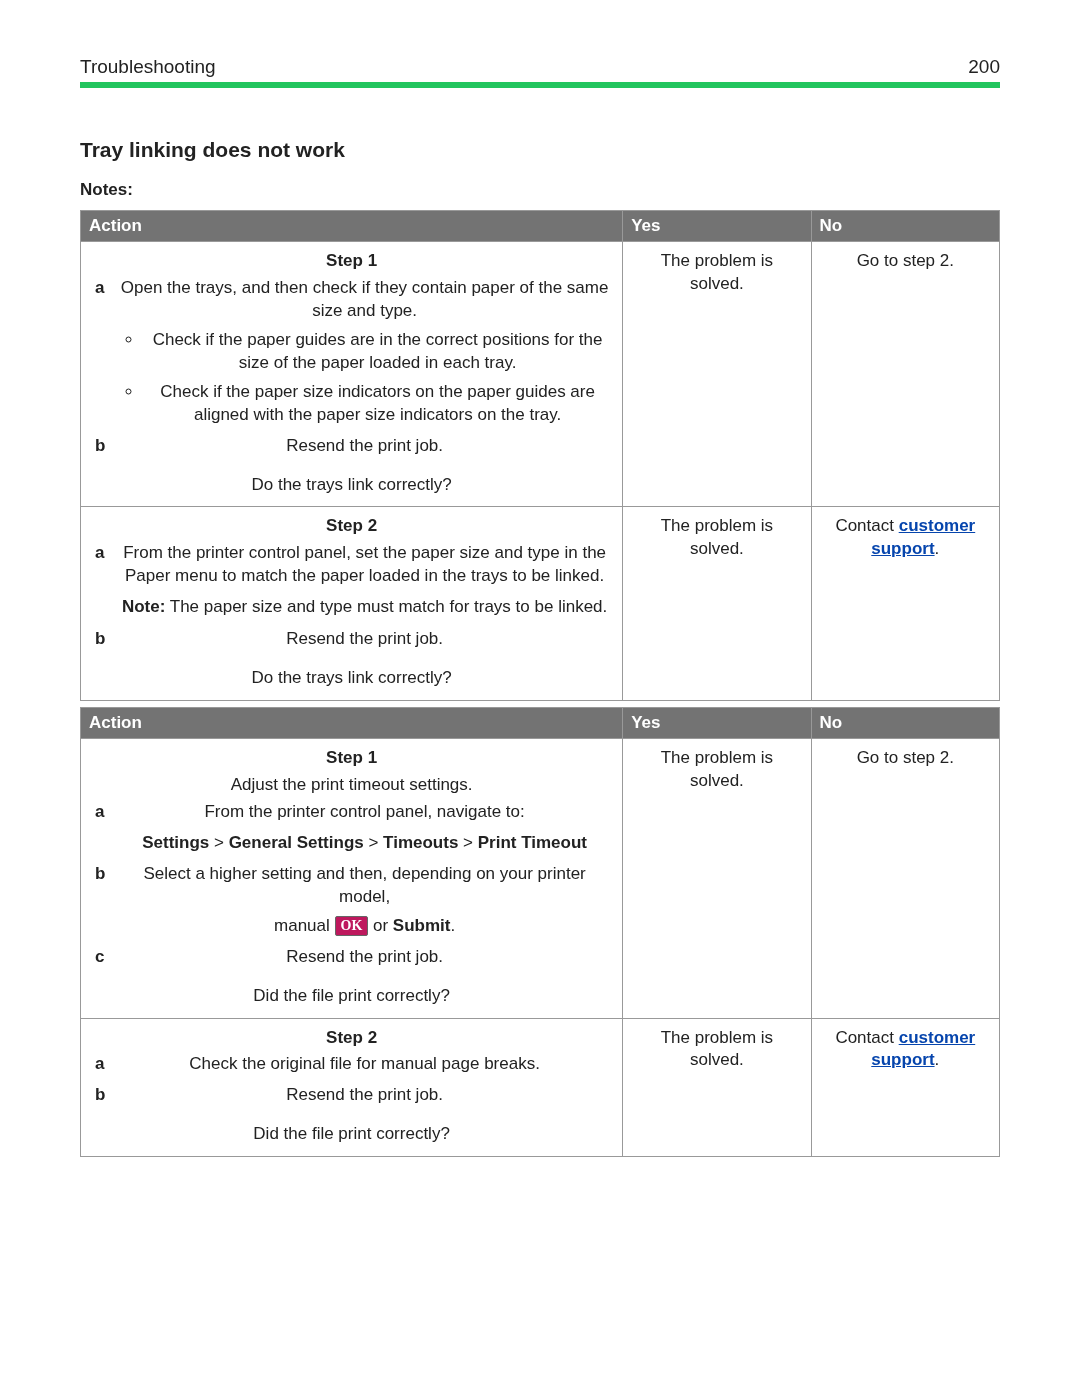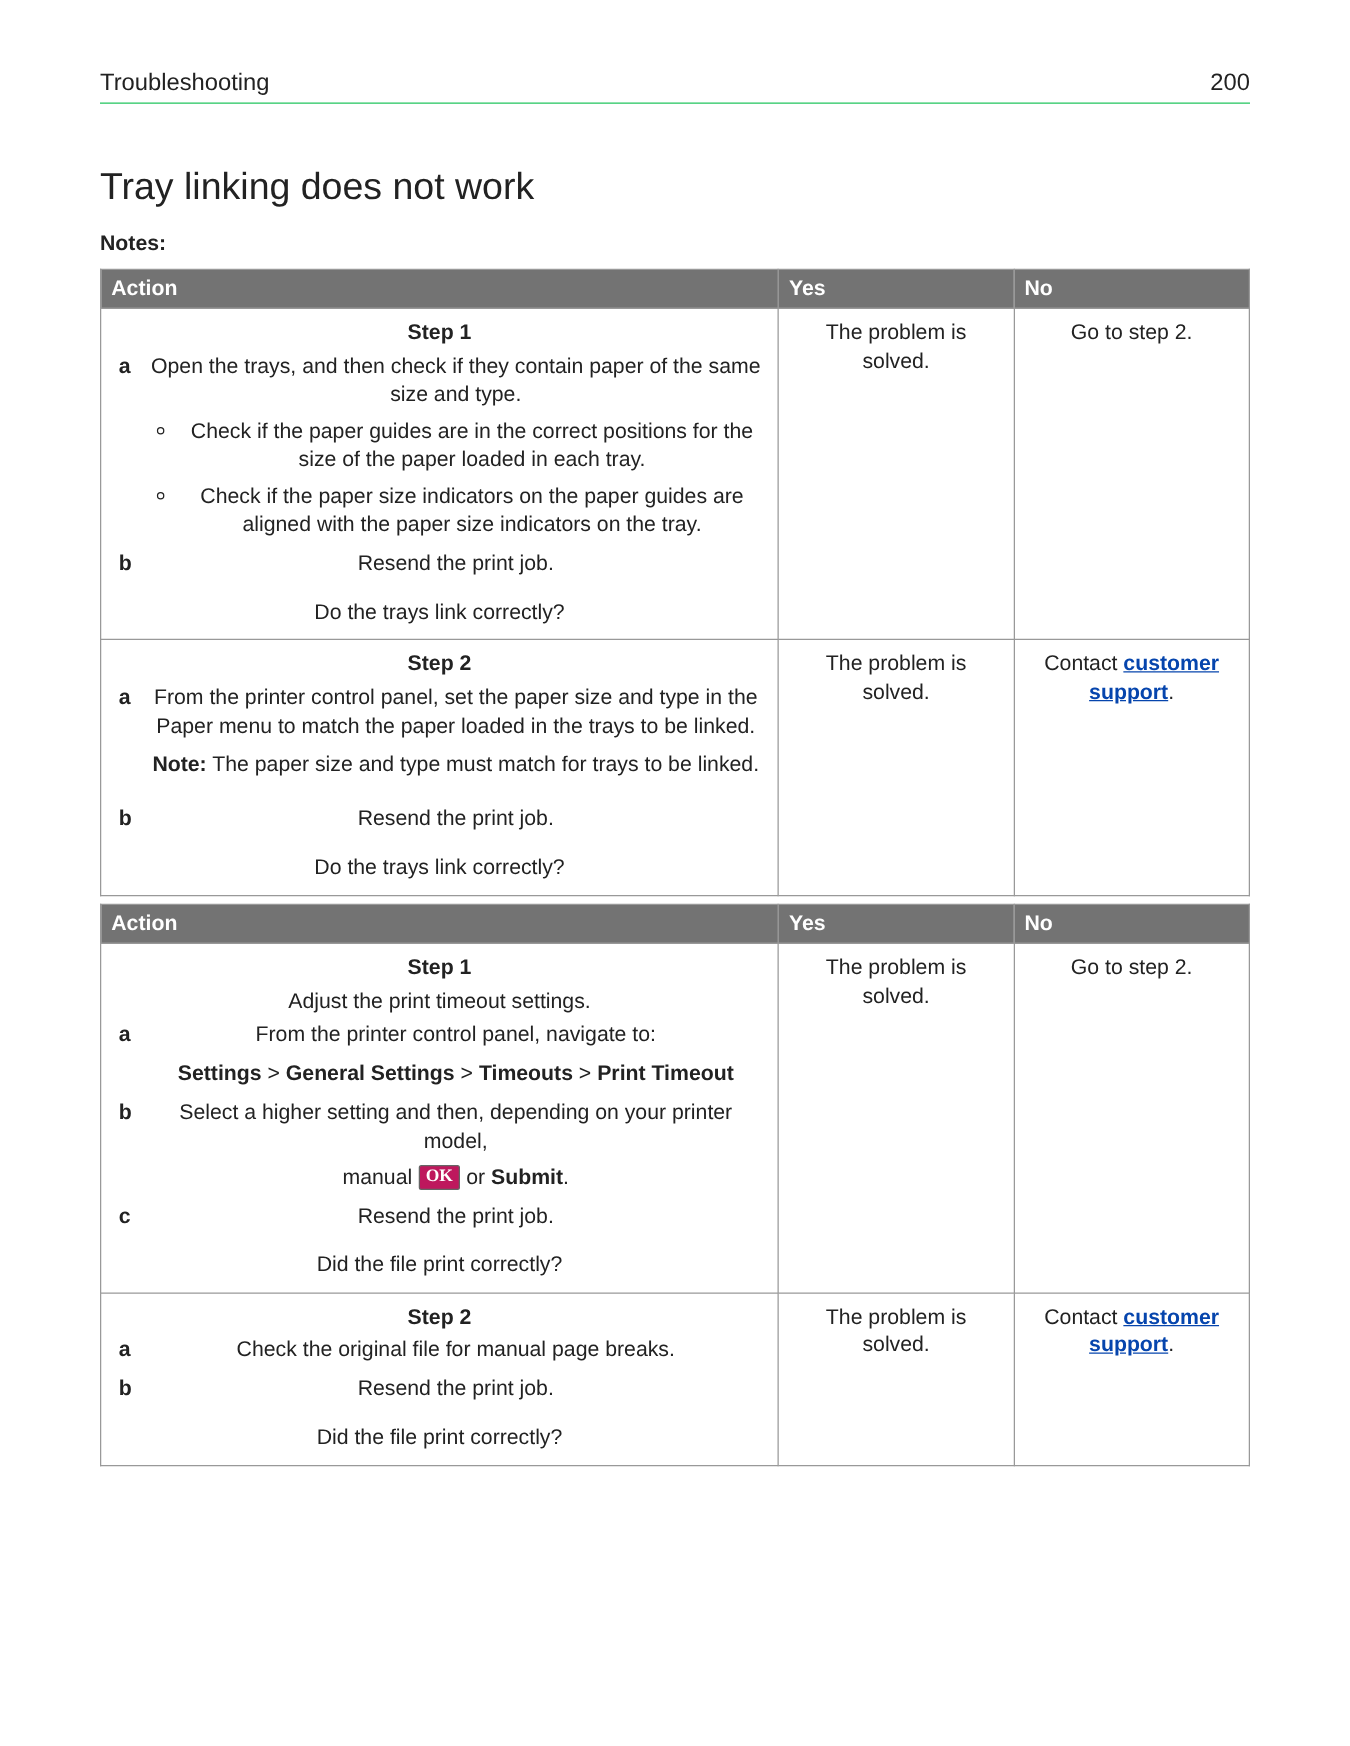--- a/index.html
+++ b/index.html
@@ -13,26 +13,26 @@
     width: 1080px;
     min-height: 1397px;
     box-sizing: border-box;
     padding: 56px 80px 60px 80px;
     position: relative;
   }
   .header-row {
     display: flex;
     justify-content: space-between;
     padding-bottom: 4px;
-    border-bottom: 1px solid #22c55e;
+    border-bottom: 6px solid #22c55e;
     font-size: 19px;
   }
   h2.section-heading {
-    font-size: 30px;
-    font-weight: normal;
+    font-size: 21px;
+    font-weight: bold;
     margin: 50px 0 18px 0;
   }
   .notes-label {
     font-weight: bold;
     margin: 0 0 10px 0;
   }
   ul.top-bullets {
     margin: 6px 0 18px 0;
     padding-left: 36px;
   }
@@ -106,21 +106,21 @@
     padding: 0 5px;
     font-size: 14px;
     line-height: 18px;
     vertical-align: middle;
     font-weight: bold;
     font-family: Liberation Serif, serif;
   }
   .bold { font-weight: bold; }
   .sub-intro { margin: 4px 0 4px 0; }
   .path-line { margin-left: 26px; margin-bottom: 8px; }
-  .note-inline { margin-left: 26px; margin-bottom: 20px; }
+  .note-inline { margin-left: 26px; margin-bottom: 9px; }
 </style>
 </head>
 <body>
 
 <div class="page">
 
   <div class="header-row">
     <span>Troubleshooting</span>
     <span>200</span>
   </div>

